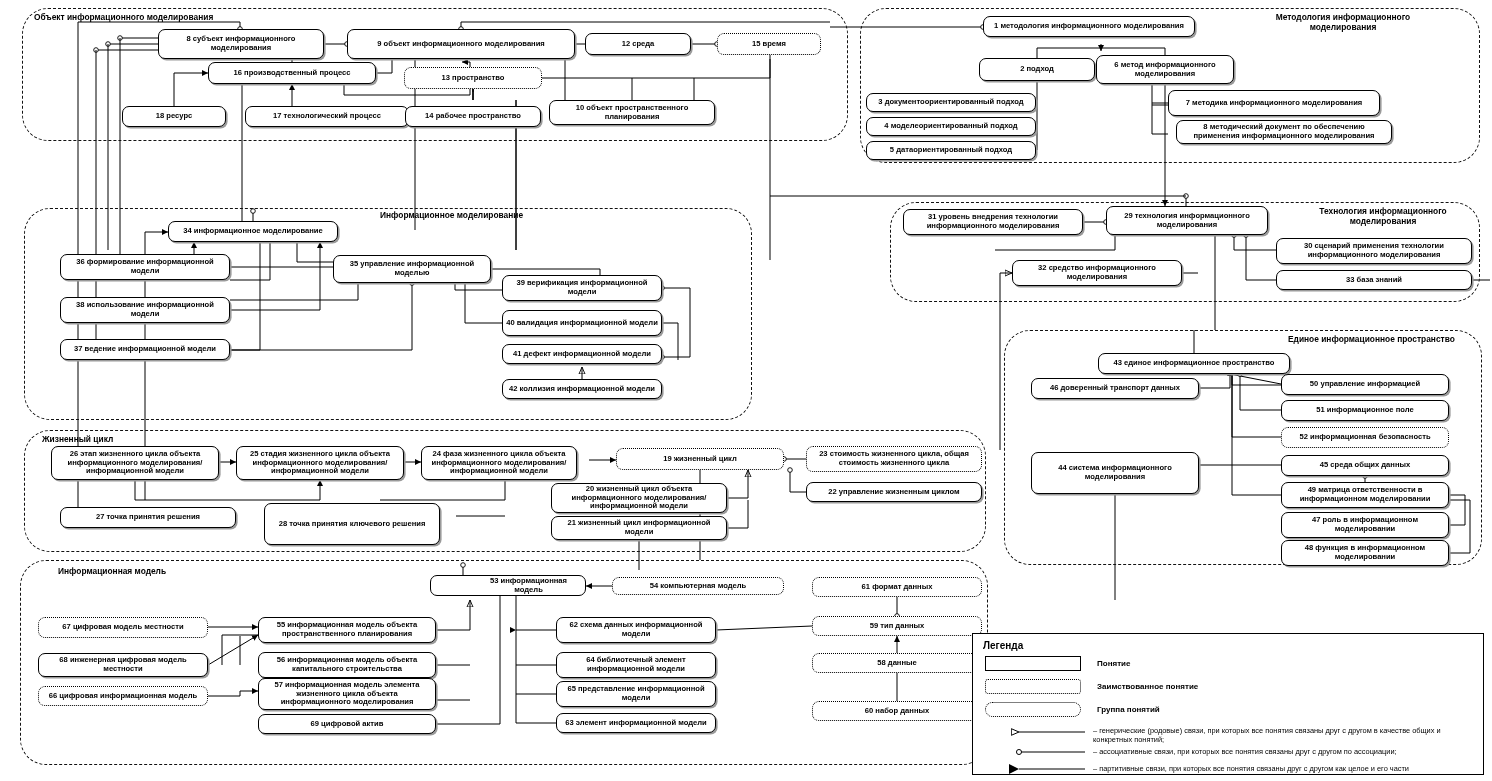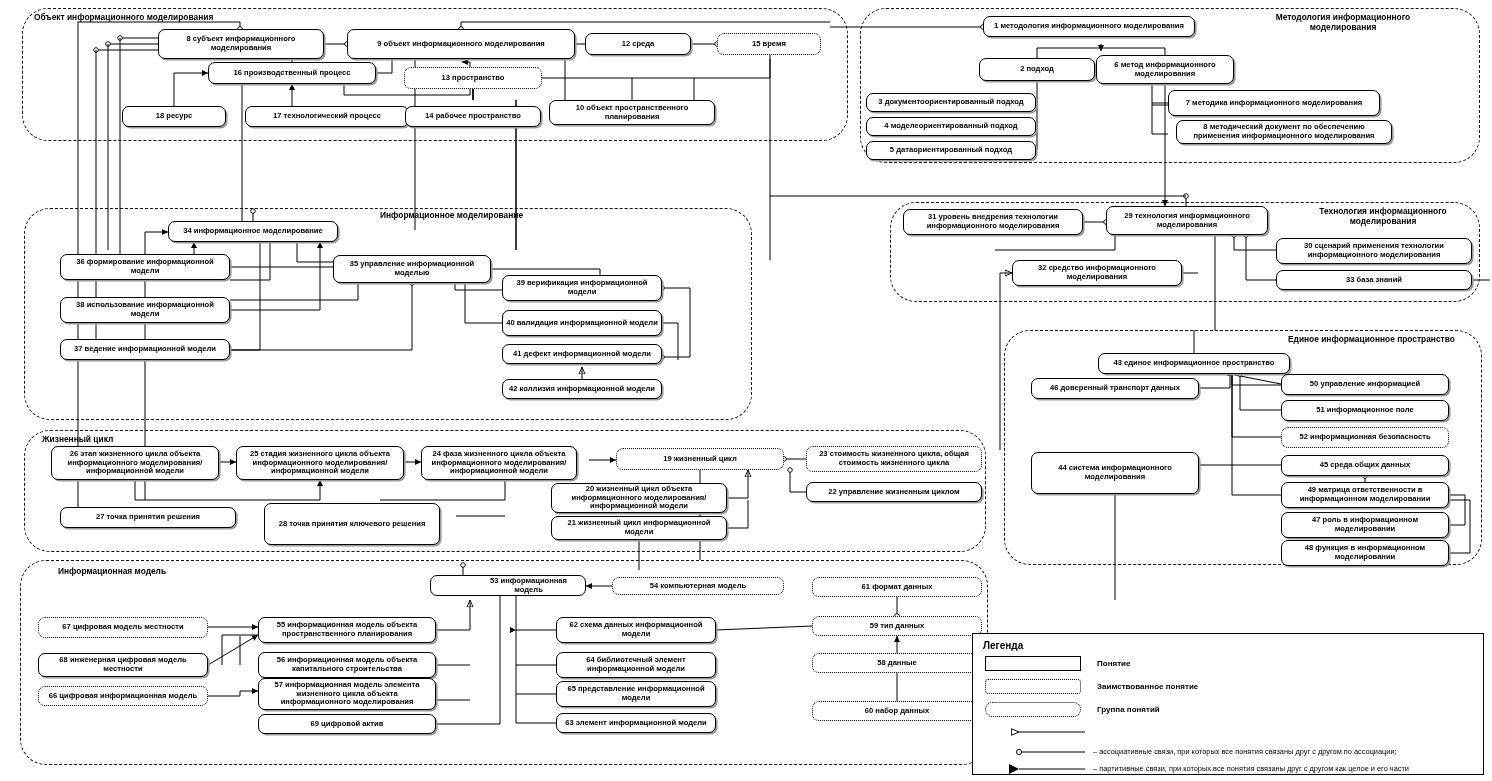--- a/index.html
+++ b/index.html
@@ -271,17 +271,18 @@
     <div class="lg-label" style="left:124px;top:48px;">Заимствованное понятие</div>
 
     <div class="lg-swatch s3" style="left:12px;top:68px;width:96px;height:15px;"></div>
     <div class="lg-label" style="left:124px;top:71px;">Группа понятий</div>
 
     <svg style="position:absolute;left:0;top:0;width:512px;height:142px;">
       <path d="M46,98 L112,98" stroke="#000" stroke-width="1.1" fill="none" marker-start="url(#mTri)"></path>
       <path d="M46,118 L112,118" stroke="#000" stroke-width="1.1" fill="none" marker-start="url(#mCirc)"></path>
       <path d="M46,135 L112,135" stroke="#555" stroke-width="1.7" fill="none" marker-start="url(#mArrow)"></path>
     </svg>
+    <div class="lg-desc" style="left:120px;top:92px;width:380px;">– генерические (родовые) связи, при которых все понятия связаны друг с другом в качестве общих и конкретных понятий;</div>
     <div class="lg-desc" style="left:120px;top:113px;width:380px;">– ассоциативные связи, при которых все понятия связаны друг с другом по ассоциации;</div>
     <div class="lg-desc" style="left:120px;top:130px;width:380px;">– партитивные связи, при которых все понятия связаны друг с другом как целое и его части</div>
   </div>
 
 </div>
 
 </body></html>

